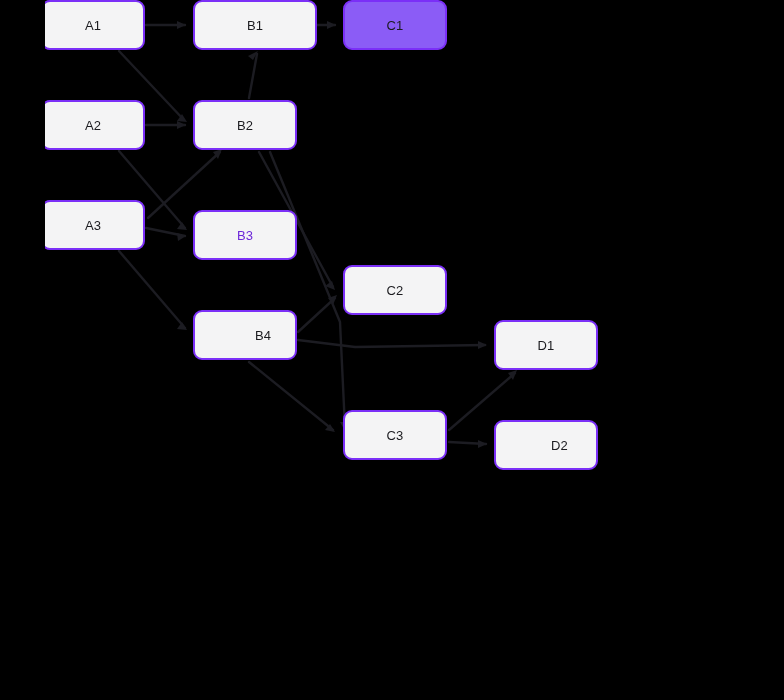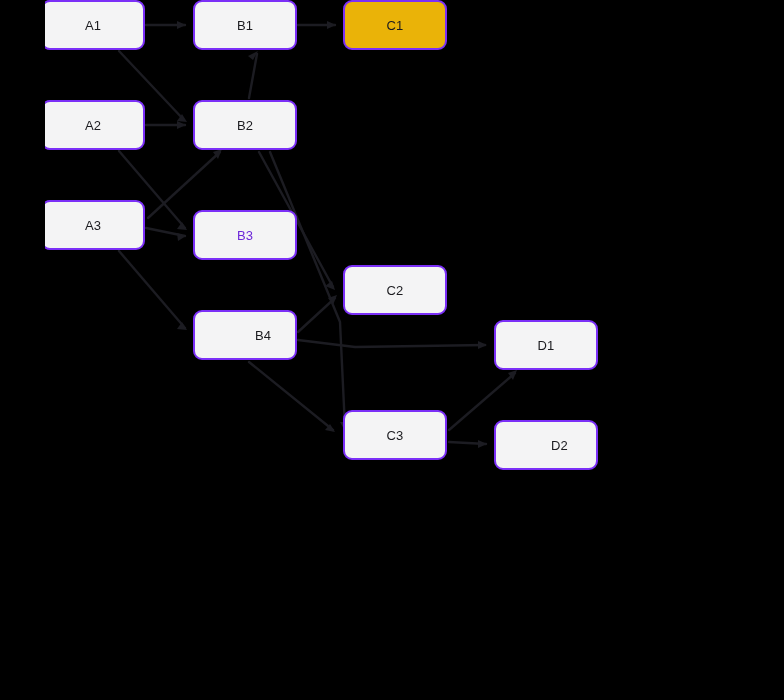--- a/index.html
+++ b/index.html
@@ -129,33 +129,33 @@
   <div id="node-layer">
       <div class="node" style="left: -4px; top: 0px; width: 104px; height: 50px; background: rgb(244, 244, 245); border-color: rgb(123, 47, 247); color: rgb(27, 27, 31);">
         <span class="node-label">A1</span>
       </div>
       <div class="node" style="left: -4px; top: 100px; width: 104px; height: 50px; background: rgb(244, 244, 245); border-color: rgb(123, 47, 247); color: rgb(27, 27, 31);">
         <span class="node-label">A2</span>
       </div>
       <div class="node" style="left: -4px; top: 200px; width: 104px; height: 50px; background: rgb(244, 244, 245); border-color: rgb(123, 47, 247); color: rgb(27, 27, 31);">
         <span class="node-label">A3</span>
       </div>
-      <div class="node" style="left: 148px; top: 0px; width: 104px; height: 50px; background: rgb(244, 244, 245); border-color: rgb(123, 47, 247); color: rgb(27, 27, 31);">
+      <div class="node" style="left: 148px; top: 0px; width: 124px; height: 50px; background: rgb(244, 244, 245); border-color: rgb(123, 47, 247); color: rgb(27, 27, 31);">
         <span class="node-label">B1</span>
       </div>
       <div class="node" style="left: 148px; top: 100px; width: 104px; height: 50px; background: rgb(244, 244, 245); border-color: rgb(123, 47, 247); color: rgb(27, 27, 31);">
         <span class="node-label">B2</span>
       </div>
       <div class="node" style="left: 148px; top: 210px; width: 104px; height: 50px; background: rgb(244, 244, 245); border-color: rgb(123, 47, 247); color: #6d28d9;">
         <span class="node-label">B3</span>
       </div>
       <div class="node" style="left: 148px; top: 310px; width: 104px; height: 50px; background: rgb(244, 244, 245); border-color: rgb(123, 47, 247); color: rgb(27, 27, 31); padding-left: 36px;">
         <span class="node-label">B4</span>
       </div>
-      <div class="node" style="left: 298px; top: 0px; width: 104px; height: 50px; background: #eab308; border-color: rgb(123, 47, 247); color: rgb(27, 27, 31);">
+      <div class="node" style="left: 298px; top: 0px; width: 104px; height: 50px; background: #8b5cf6; border-color: rgb(123, 47, 247); color: rgb(27, 27, 31);">
         <span class="node-label">C1</span>
       </div>
       <div class="node" style="left: 298px; top: 265px; width: 104px; height: 50px; background: rgb(244, 244, 245); border-color: rgb(123, 47, 247); color: rgb(27, 27, 31);">
         <span class="node-label">C2</span>
       </div>
       <div class="node" style="left: 298px; top: 410px; width: 104px; height: 50px; background: rgb(244, 244, 245); border-color: rgb(123, 47, 247); color: rgb(27, 27, 31);">
         <span class="node-label">C3</span>
       </div>
       <div class="node" style="left: 449px; top: 320px; width: 104px; height: 50px; background: rgb(244, 244, 245); border-color: rgb(123, 47, 247); color: rgb(27, 27, 31);">
         <span class="node-label">D1</span>

